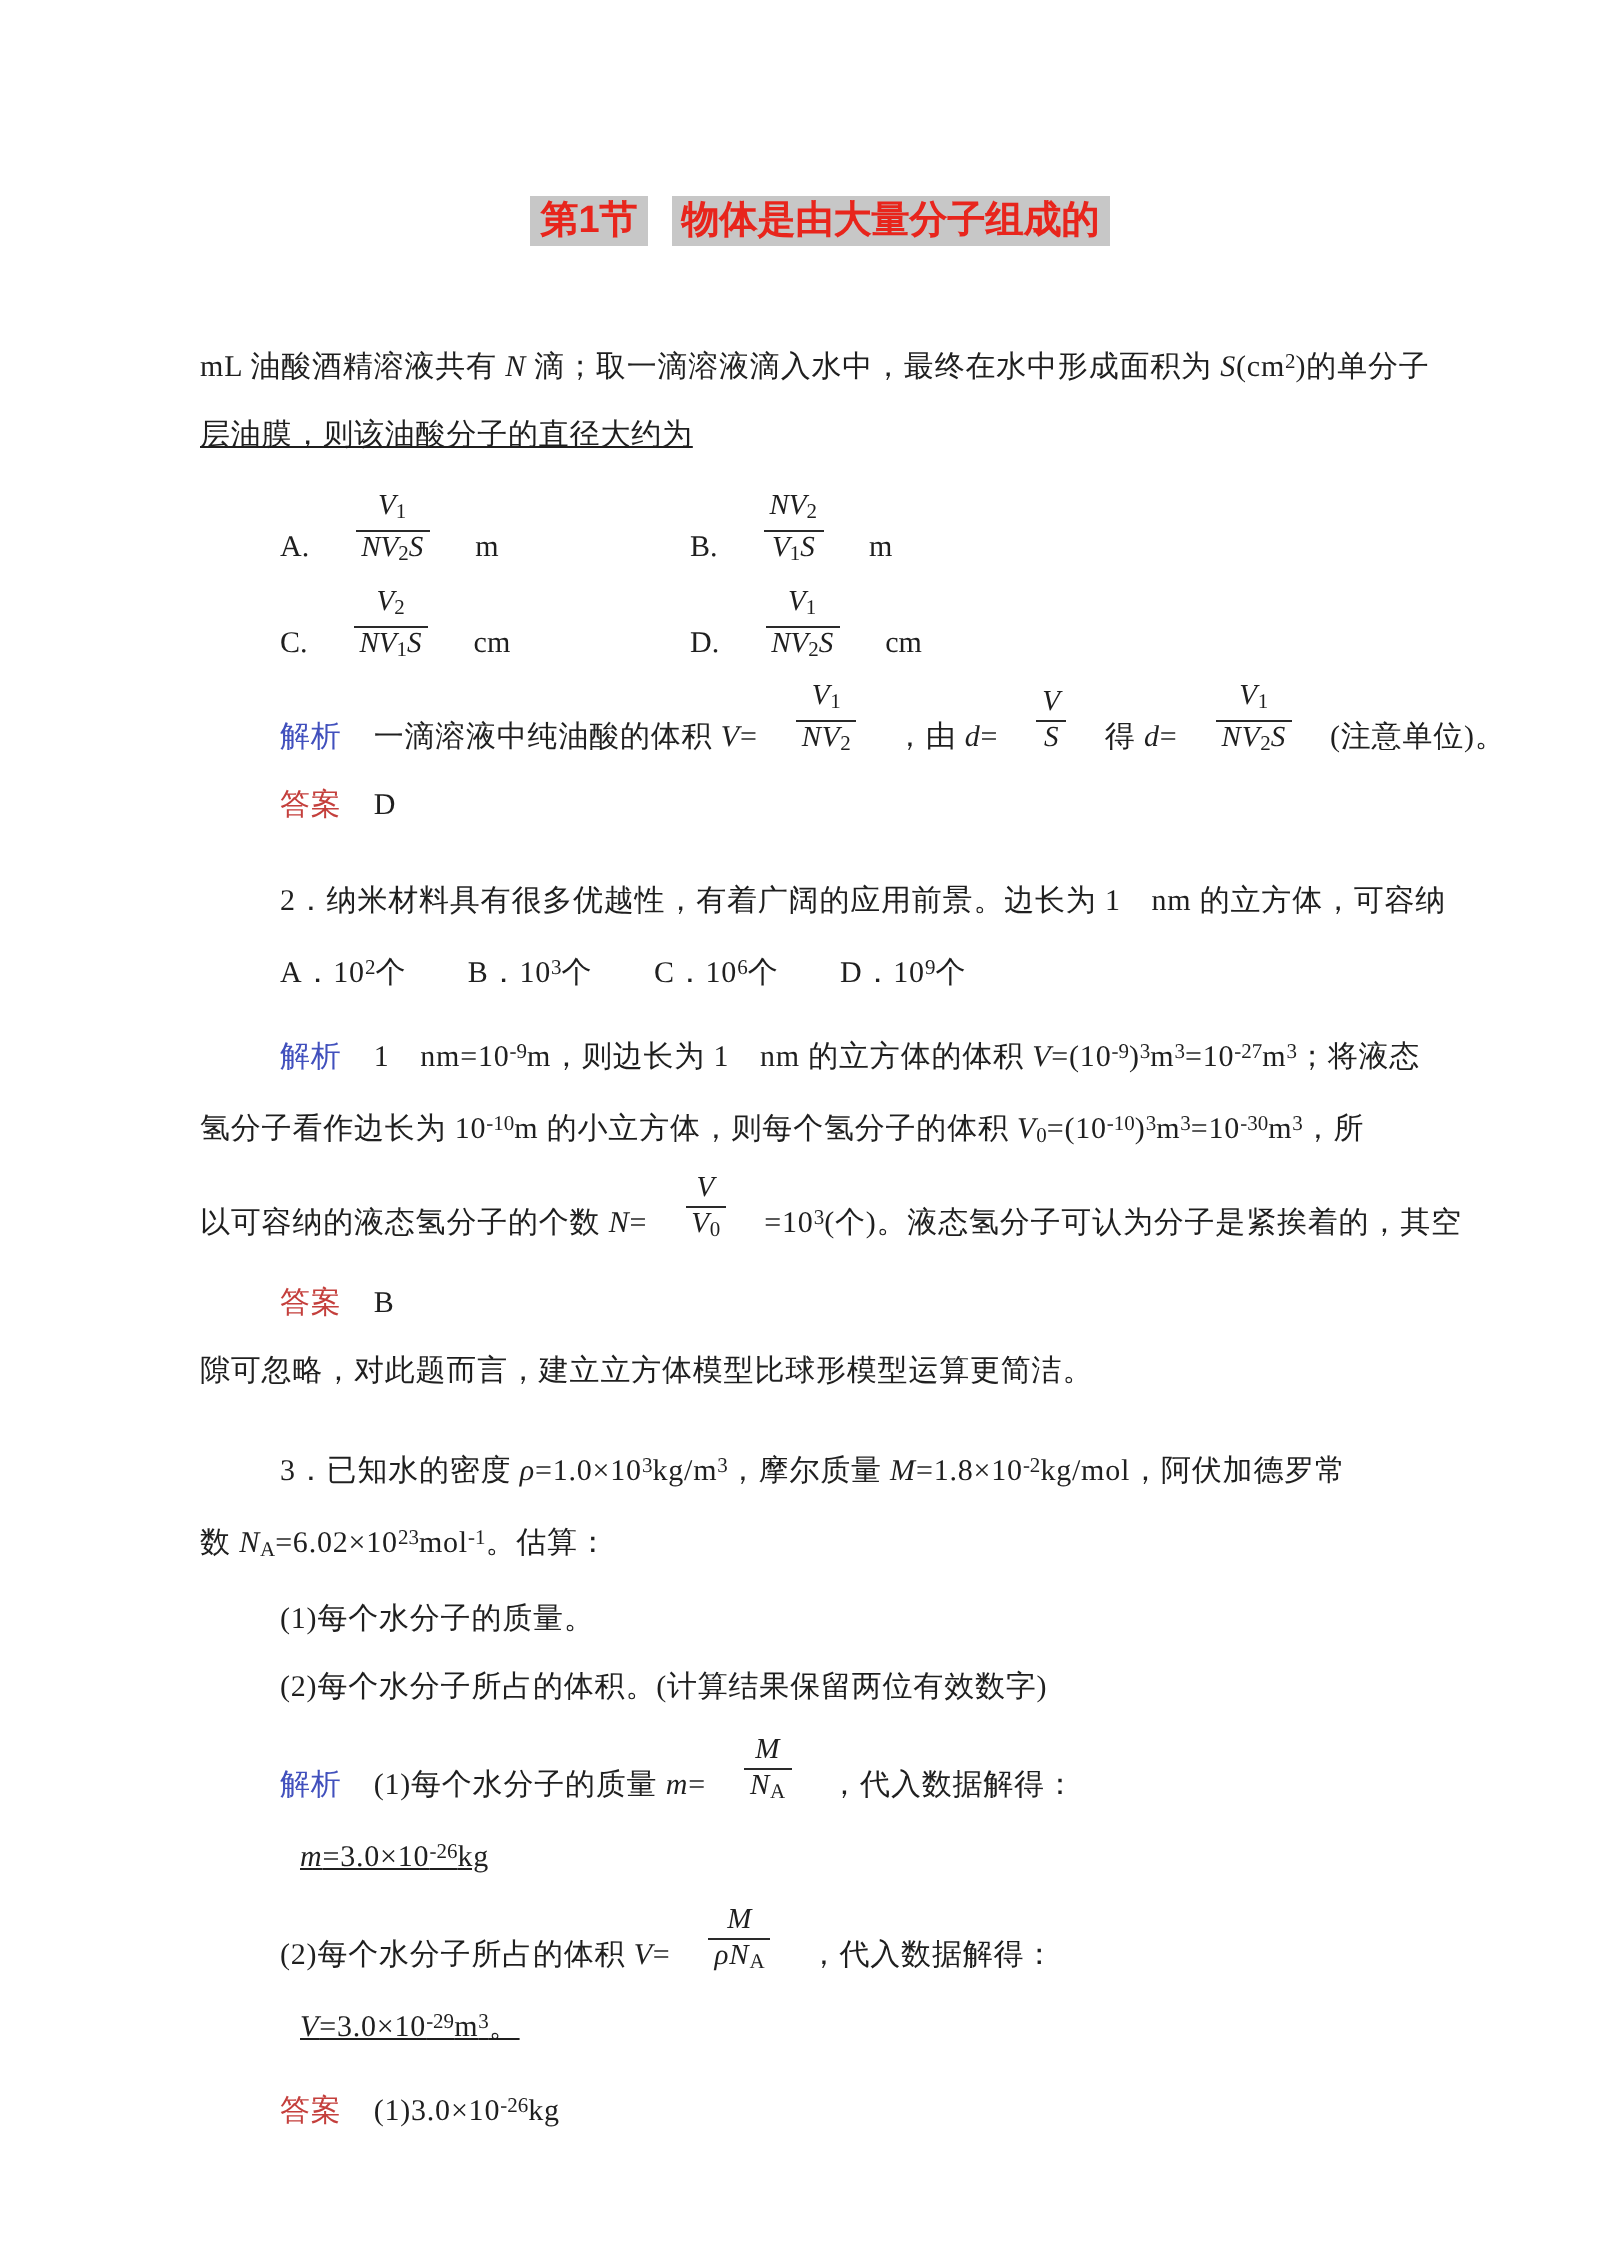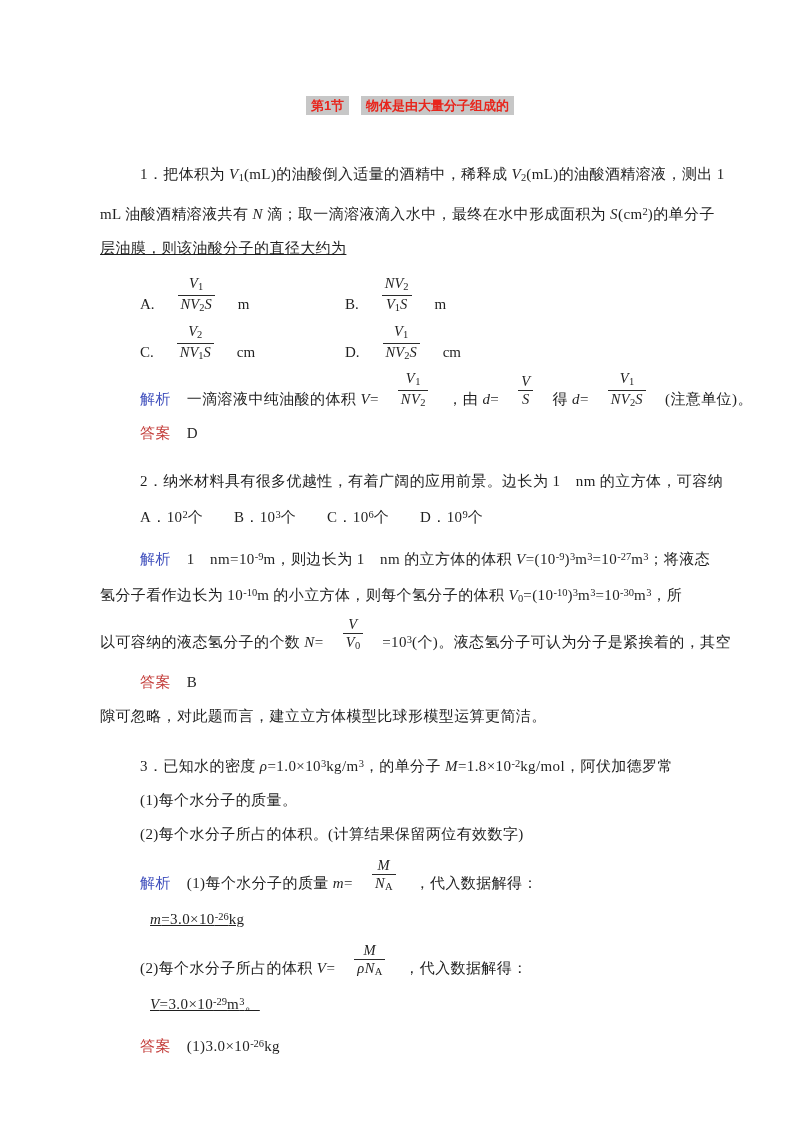--- a/index.html
+++ b/index.html
@@ -4,21 +4,21 @@
 <style>
   html,body{margin:0;padding:0;background:#ffffff;}
   body{
     width:800px;height:1132px;overflow:hidden;
     font-family:"Liberation Serif","DejaVu Serif",serif;
     color:#1f1f1f;
   }
   .page{box-sizing:border-box;width:800px;height:1132px;padding:97px 80px 0 100px;}
 
   
-  .title-row{text-align:center;margin:0 0 42px 0;font-size:13px;font-weight:bold;
+  .title-row{text-align:center;margin:0 0 42px 0;font-size:19px;font-weight:bold;
     font-family:"Liberation Sans","DejaVu Sans",sans-serif;}
   .hl{background:var(--hl-gray,#c7c7c7);color:var(--title-red,#e8251c);padding:2px 5px;}
   .hl-gap{display:inline-block;width:12px;}
 
   
   .line{font-size:15px;line-height:34px;white-space:nowrap;letter-spacing:0.4px;}
   .ind{padding-left:40px;}
   .ind2{padding-left:50px;text-decoration:underline;}
   .center{text-align:left;white-space:nowrap;text-decoration:underline;}
   i{font-style:italic;}
@@ -45,21 +45,20 @@
 </style>
 </head>
 <body>
 
 <div class="page">
 
   <div class="title-row">
     <span class="hl">第1节</span><span class="hl-gap"></span><span class="hl">物体是由大量分子组成的</span>
   </div>
 
-  <div class="line ind"><span>1．把体积为 </span><i>V</i><sub>1</sub><span>(mL)的油酸倒入适量的酒精中，稀释成 </span><i>V</i><sub>2</sub><span>(mL)的油酸酒精溶液，测出 1</span></div>
   <div class="line"><span>mL 油酸酒精溶液共有 </span><i>N</i><span> 滴；取一滴溶液滴入水中，最终在水中形成面积为 </span><i>S</i><span>(cm</span><sup>2</sup><span>)的单分子</span></div>
   <div class="line center"><span>层油膜，则该油酸分子的直径大约为</span></div>
 
   <div class="opt-grid">
     <div class="opt">
       <span class="opt-label">A.</span><span class="frac"><span class="num"><i>V</i><sub>1</sub></span><span class="den"><i>NV</i><sub>2</sub><i>S</i></span></span><span class="opt-unit">m</span>
     </div>
     <div class="opt">
       <span class="opt-label">B.</span><span class="frac"><span class="num"><i>NV</i><sub>2</sub></span><span class="den"><i>V</i><sub>1</sub><i>S</i></span></span><span class="opt-unit">m</span>
     </div>
@@ -84,21 +83,22 @@
   <div class="line ind mt6">
     <span class="lab-analysis">解析</span><span><span>1　nm=10</span><sup>-9</sup><span>m，则边长为 1　nm 的立方体的体积 </span><i>V</i><span>=(10</span><sup>-9</sup><span>)</span><sup>3</sup><span>m</span><sup>3</sup><span>=10</span><sup>-27</sup><span>m</span><sup>3</sup><span>；将液态</span></span>
   </div>
   <div class="line"><span>氢分子看作边长为 10</span><sup>-10</sup><span>m 的小立方体，则每个氢分子的体积 </span><i>V</i><sub>0</sub><span>=(10</span><sup>-10</sup><span>)</span><sup>3</sup><span>m</span><sup>3</sup><span>=10</span><sup>-30</sup><span>m</span><sup>3</sup><span>，所</span></div>
   <div class="line"><span>以可容纳的液态氢分子的个数 </span><i>N</i><span>=</span><span class="frac"><span class="num"><i>V</i></span><span class="den"><i>V</i><sub>0</sub></span></span><span>=10</span><sup>3</sup><span>(个)。液态氢分子可认为分子是紧挨着的，其空</span></div>
   <div class="line ind mt6">
     <span class="lab-answer">答案</span><span>B</span>
   </div>
   <div class="line"><span>隙可忽略，对此题而言，建立立方体模型比球形模型运算更简洁。</span></div>
 
-  <div class="line ind mt14"><span>3．已知水的密度 </span><i>ρ</i><span>=1.0×10</span><sup>3</sup><span>kg/m</span><sup>3</sup><span>，的单分子 </span><i>M</i><span>=1.8×10</span><sup>-2</sup><span>kg/mol，阿伏加德罗常</span></div>
+  <div class="line ind mt14"><span>3．已知水的密度 </span><i>ρ</i><span>=1.0×10</span><sup>3</sup><span>kg/m</span><sup>3</sup><span>，摩尔质量 </span><i>M</i><span>=1.8×10</span><sup>-2</sup><span>kg/mol，阿伏加德罗常</span></div>
+  <div class="line"><span>数 </span><i>N</i><sub>A</sub><span>=6.02×10</span><sup>23</sup><span>mol</span><sup>-1</sup><span>。估算：</span></div>
   <div class="line ind"><span>(1)每个水分子的质量。</span></div>
   <div class="line ind"><span>(2)每个水分子所占的体积。(计算结果保留两位有效数字)</span></div>
 
   <div class="line ind mt6">
     <span class="lab-analysis">解析</span><span><span>(1)每个水分子的质量 </span><i>m</i><span>=</span><span class="frac"><span class="num"><i>M</i></span><span class="den"><i>N</i><sub>A</sub></span></span><span>，代入数据解得：</span></span>
   </div>
   <div class="line ind2"><i>m</i><span>=3.0×10</span><sup>-26</sup><span>kg</span></div>
   <div class="line ind mt6"><span>(2)每个水分子所占的体积 </span><i>V</i><span>=</span><span class="frac"><span class="num"><i>M</i></span><span class="den"><i>ρ</i><i>N</i><sub>A</sub></span></span><span>，代入数据解得：</span></div>
   <div class="line ind2"><i>V</i><span>=3.0×10</span><sup>-29</sup><span>m</span><sup>3</sup><span>。</span></div>
 

